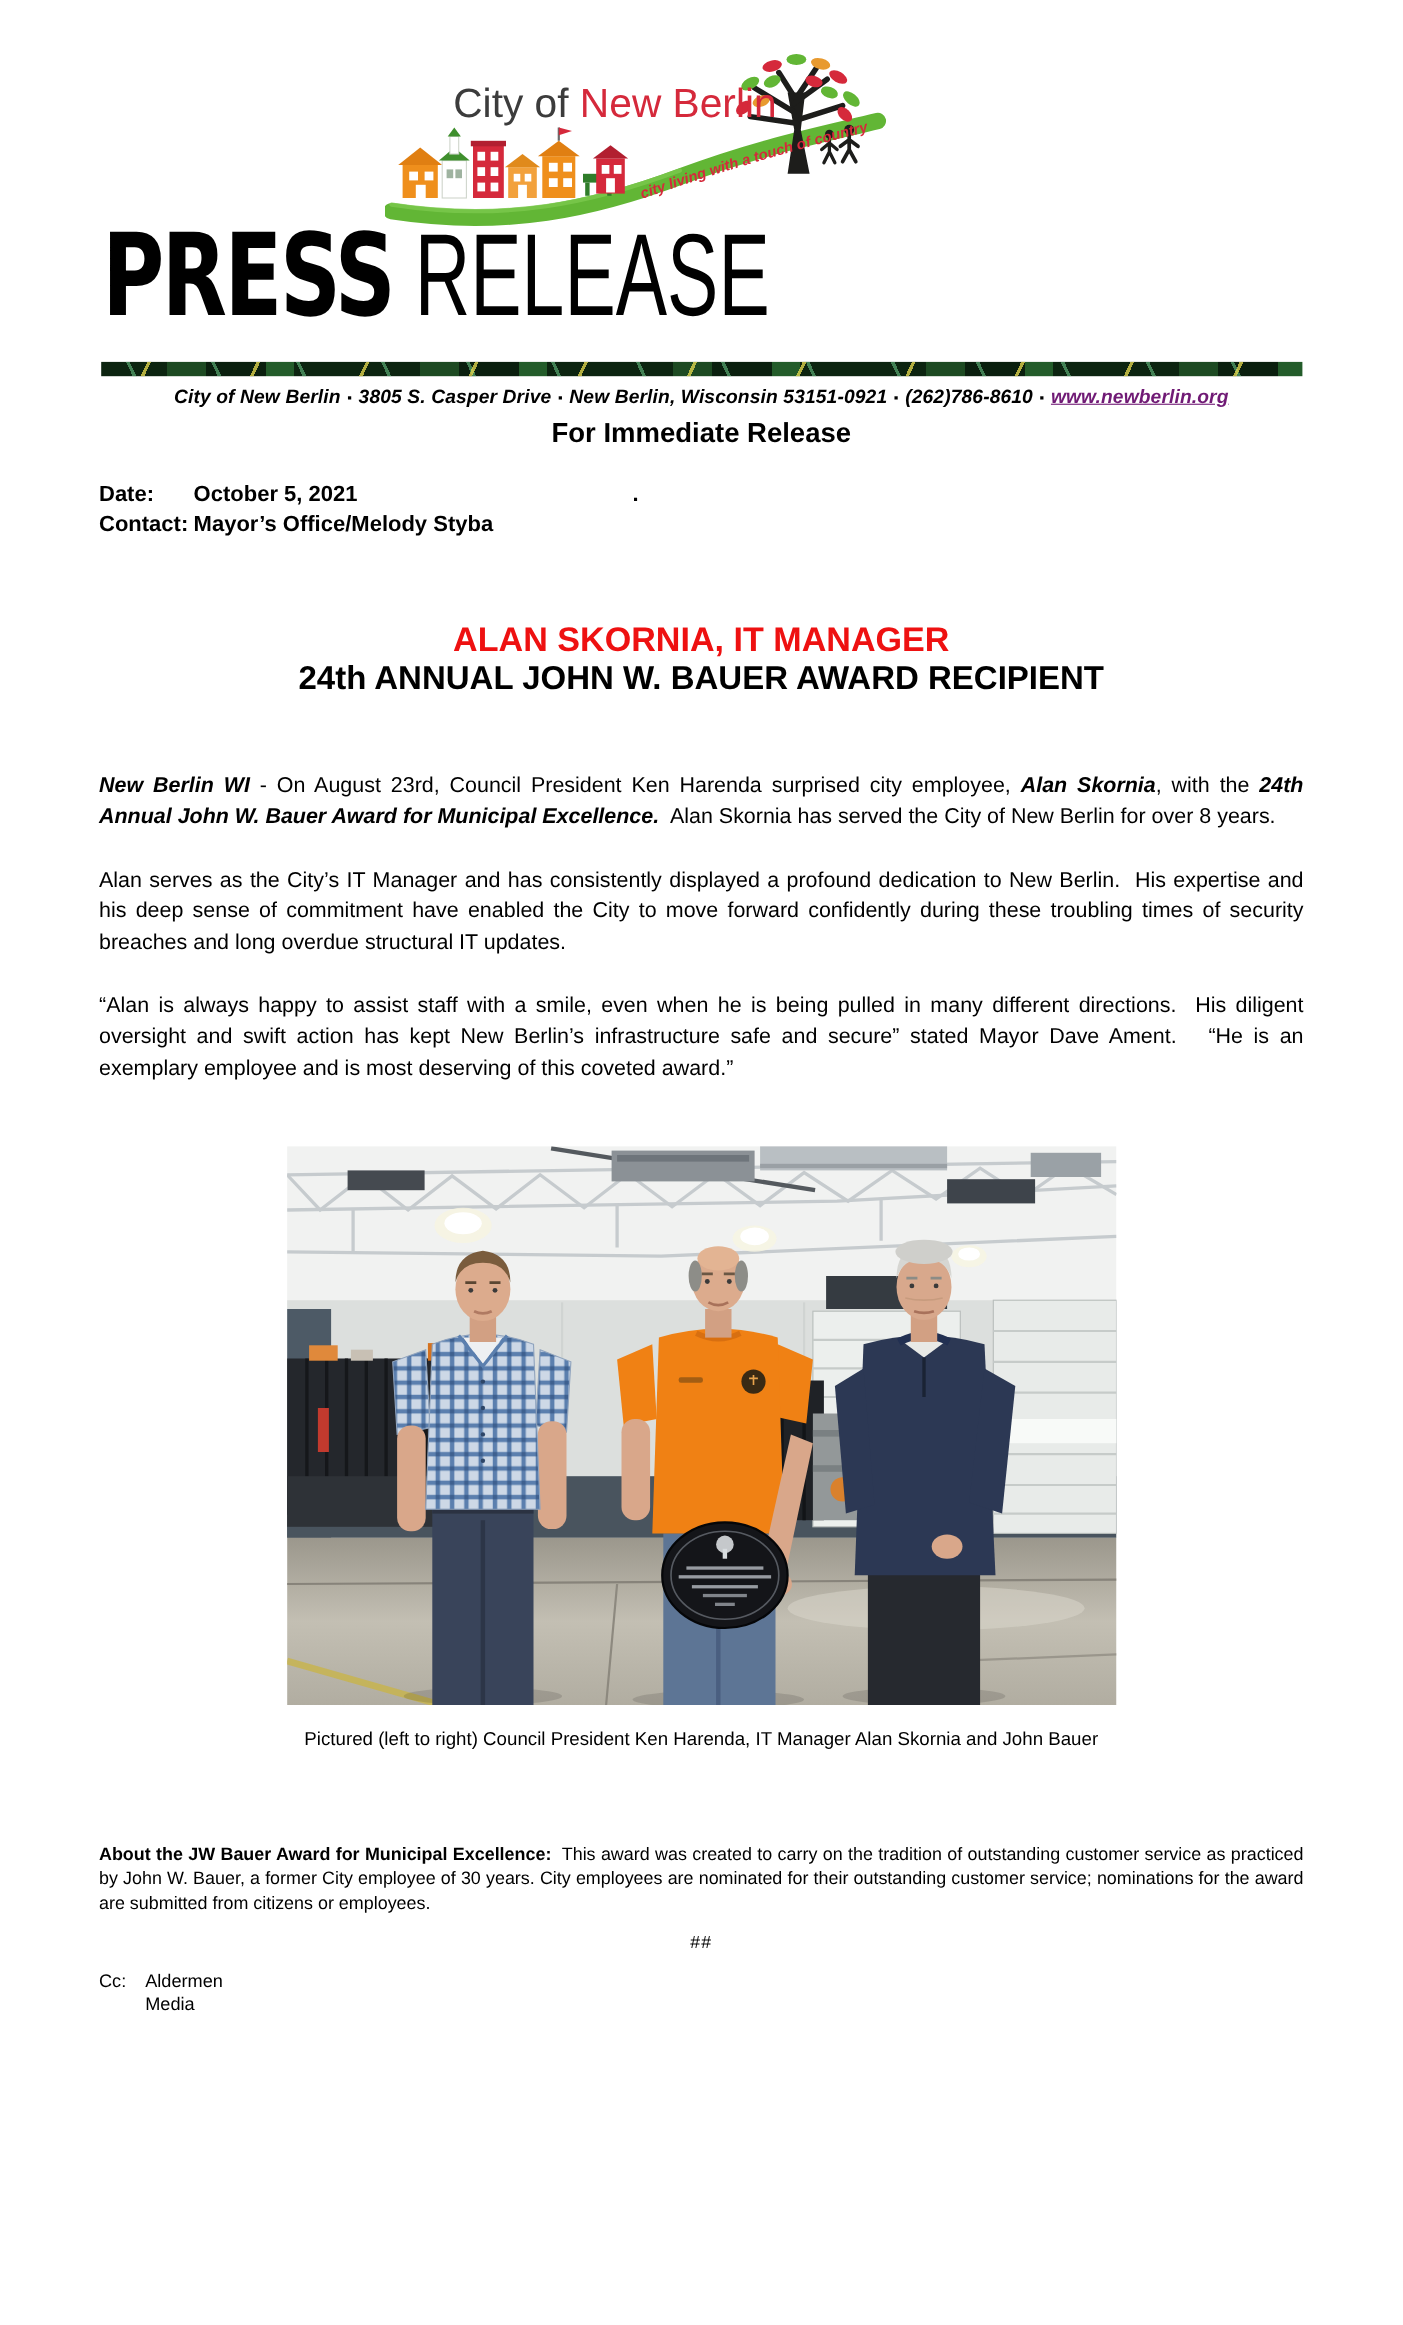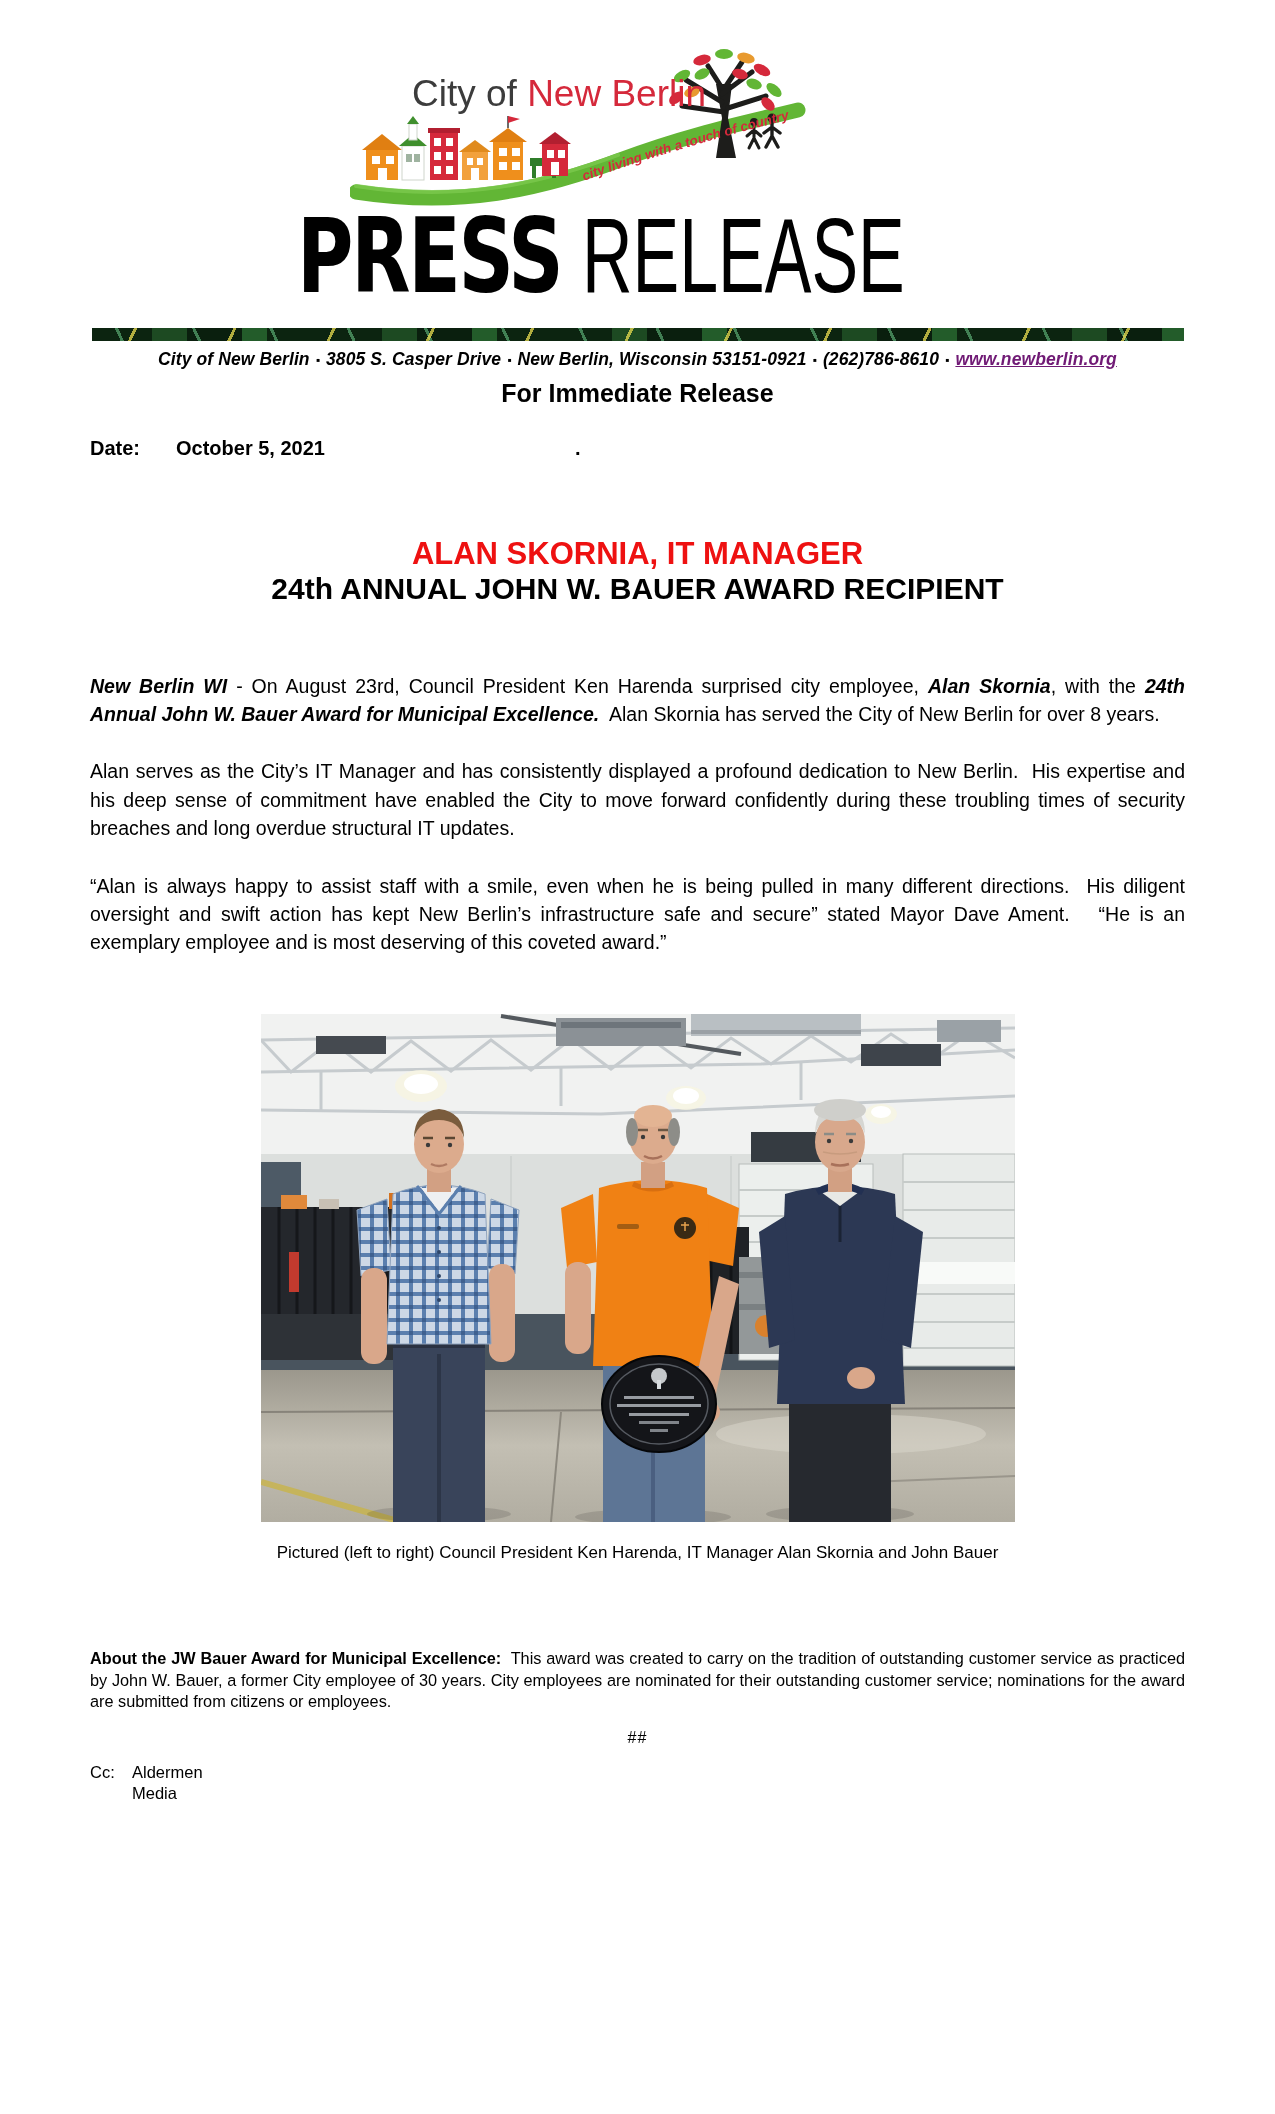--- a/index.html
+++ b/index.html
@@ -16,24 +16,23 @@
   
   .logo-wrap{
     margin:40px auto 0;
     width:460px;
     position:relative;
     left:-58px;
   }
   
   .masthead{
     margin-top:2px;
-    text-align:center;
     white-space:nowrap;
     height:102px;
-    line-height:75px;
+    line-height:62px;
   }
   .press{
     display:inline-block;
     font-family:"DejaVu Sans", sans-serif;
     font-weight:900;
     font-size:104px;
     letter-spacing:-3px;
     transform:scaleX(0.74);
     transform-origin:100% 60%;
     vertical-align:baseline;
@@ -255,20 +254,24 @@
   </div>
 
   <div class="release-line">For Immediate Release</div>
 
   <div class="meta">
     <div class="meta-row">
       <span class="meta-label">Date:</span>
       <span>October 5, 2021</span>
       <span class="stray-period">.</span>
     </div>
+    <div class="meta-row">
+      <span class="meta-label">Contact:</span>
+      <span>Mayor’s Office/Melody Styba</span>
+    </div>
   </div>
 
   <div class="headline">
     <div class="l1">ALAN SKORNIA, IT MANAGER</div>
     <div class="l2">24th ANNUAL JOHN W. BAUER AWARD RECIPIENT</div>
   </div>
 
   <div class="body-copy">
     <p class="para"><span class="bi">New Berlin WI</span><span> - On August 23rd, Council President Ken Harenda surprised city employee, </span><span class="bi">Alan Skornia</span><span>, with the </span><span class="bi">24th Annual John W. Bauer Award for Municipal Excellence.</span><span>  Alan Skornia has served the City of New Berlin for over 8 years.</span></p>
     <p class="para">Alan serves as the City’s IT Manager and has consistently displayed a profound dedication to New Berlin.  His expertise and his deep sense of commitment have enabled the City to move forward confidently during these troubling times of security breaches and long overdue structural IT updates.</p>

